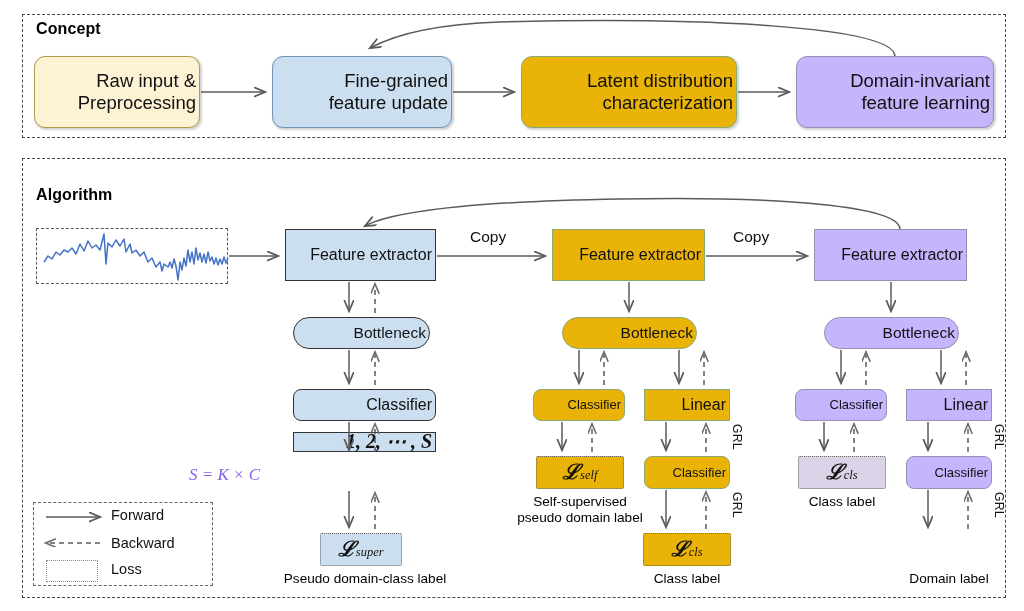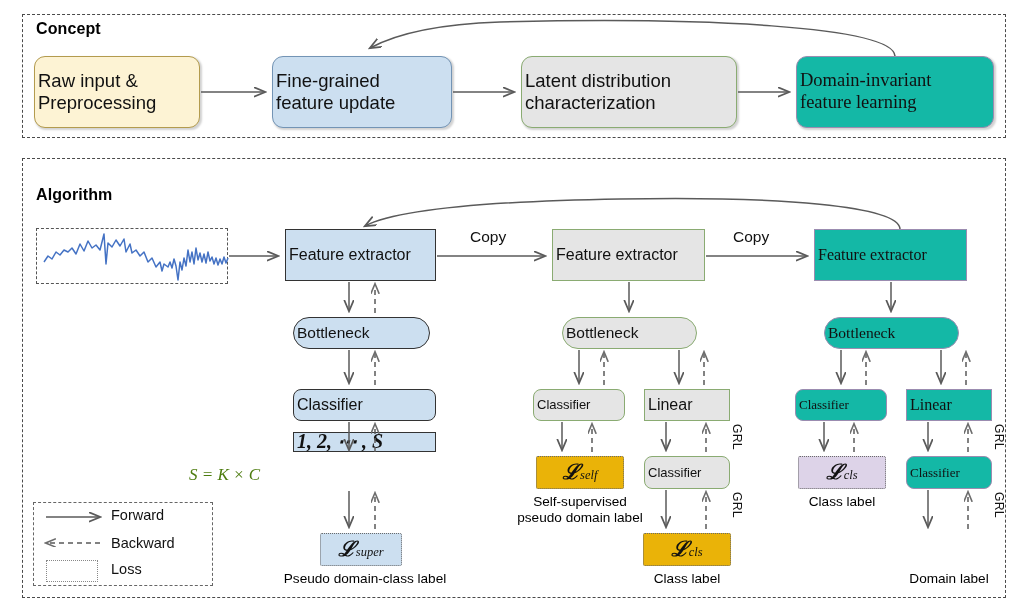--- a/index.html
+++ b/index.html
@@ -31,32 +31,32 @@
     color:#000;
     white-space:nowrap;
   }
   
   .node{
     position:absolute;
     box-sizing:border-box;
     display:flex;
     align-items:center;
     justify-content:center;
-    text-align:left;
+    text-align:right;
     line-height:1.18;
     color:#111;
     border:1.5px solid #555;
     background:#fff;
   }
   .node .lbl{display:block;width:100%;padding:0 3px;}
   
   .c-yellow{background:#fdf3d4;border-color:#b39b4e;}
   .c-blue  {background:#ccdff0;border-color:#7394b5;}
-  .c-green {background:#e5e5e5;border-color:#8aab72;}
-  .c-purple{background:#14b8a6;border-color:#9b8cb0;font-family:Liberation Serif, serif;}
+  .c-green {background:#eab308;border-color:#8aab72;}
+  .c-purple{background:#c4b5fd;border-color:#9b8cb0;}
   
   .concept-box{
     border-radius:11px;
     border-width:1.6px;
     font-size:18.5px;
     box-shadow:1.5px 1.5px 2px rgba(0,0,0,.18);
   }
   
   .rect{border-radius:0;border-color:#3a3a3a;}
   .rect-soft{border-radius:0;}
@@ -98,21 +98,21 @@
   .math{
     font-family:"Liberation Serif","DejaVu Serif",serif;
     font-style:italic;
   }
   .formula{
     position:absolute;
     font-size:17px;
     white-space:nowrap;
     font-family:"Liberation Serif","DejaVu Serif",serif;
     font-style:italic;
-    color:#4d7c0f;
+    color:#8b5cf6;
   }
   .seq{
     font-family:"Liberation Serif","DejaVu Serif",serif;
     font-style:italic;
     font-size:20px;
     font-weight:600;
   }
   .lossname{
     font-family:"Liberation Serif","DejaVu Serif",serif;
     font-style:italic;

